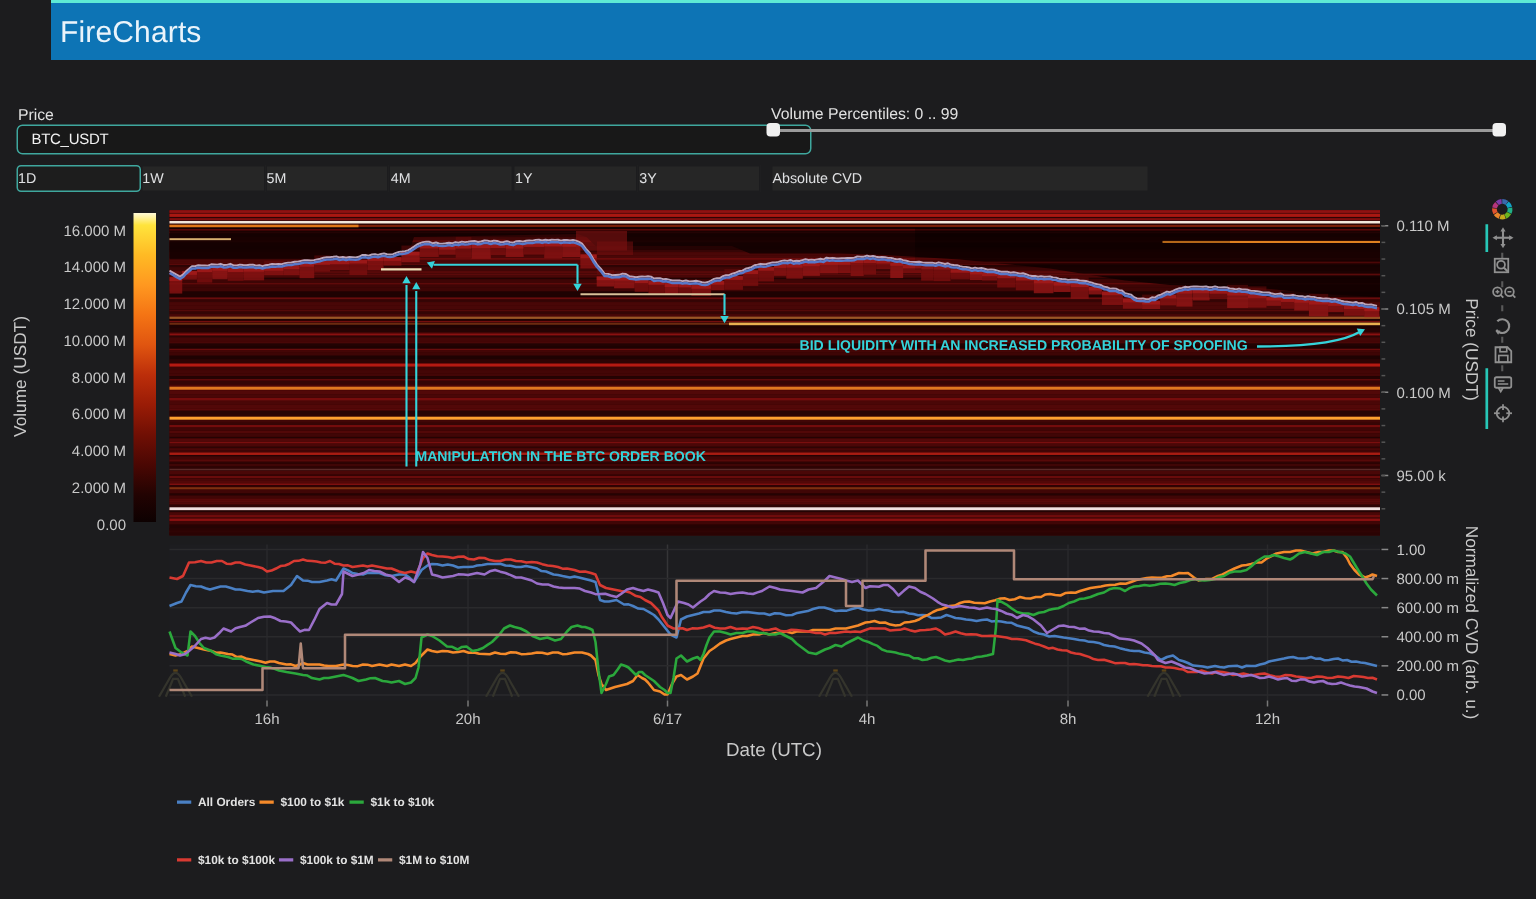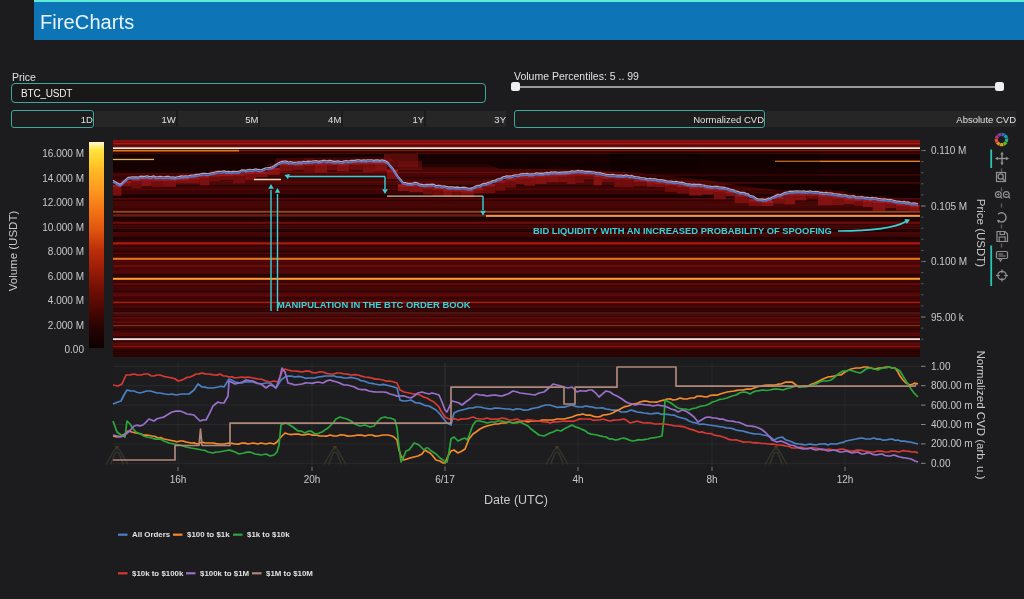--- a/index.html
+++ b/index.html
@@ -1,50 +1,49 @@
 <!DOCTYPE html>
 <html><head><meta charset="utf-8"><title>FireCharts</title>
 <style>
 *{margin:0;padding:0;box-sizing:border-box}
 html,body{width:1024px;height:599px;overflow:hidden;background:#1c1c1e;
 font-family:"Liberation Sans",sans-serif}
 .header{position:absolute;top:0;left:0;width:1024px;height:40px;background:#0d74b5;
 border-top:2px solid #5eead4;margin-left:34px;}
 .header span{position:absolute;left:6px;top:9px;font-size:20px;color:#eaf4fb;letter-spacing:0.1px}
 .lab2{position:absolute;color:#e0e0e0;font-size:10.5px}
-.input{position:absolute;left:11px;top:83px;width:475px;height:20px;background:#181818;
+.input{position:absolute;left:11px;top:83px;width:530px;height:20px;background:#181818;
 border:1px solid #3fa79e;border-radius:4px;color:#f2f2f2;font-size:10px;letter-spacing:-0.2px;line-height:19px;
 padding-left:9px}
 .btnrow{position:absolute;display:flex}
-.btn{height:18.5px;line-height:18.5px;text-align:right;font-size:9.5px;color:#dfe0e2;
+.btn{height:18.5px;line-height:18.5px;text-align:left;font-size:9.5px;color:#dfe0e2;
 background:#262626;border:1px solid #1c1c1e}
 .btn.sel{background:#1d1d1d;border:1px solid #3fa79e;border-radius:3px}
 .slider-track{position:absolute;left:515px;top:85.5px;width:484px;height:2.5px;background:#9a9a9a;border-radius:2px}
 .handle{position:absolute;top:82px;width:8.5px;height:8.5px;background:#f0f0f0;border-radius:2.5px}
 </style></head>
 <body>
 <div class="header">
     <span>FireCharts</span>
   </div>
 <div class="lab2" style="left:12px;top:71px">Price</div>
 <div class="input">BTC_USDT</div>
 <div class="btnrow" style="left:11px;top:109.5px;width:496px">
 <div class="btn sel" style="width:83px">1D</div>
 <div class="btn" style="width:83px">1W</div>
 <div class="btn" style="width:83px">5M</div>
 <div class="btn" style="width:83px">4M</div>
 <div class="btn" style="width:83px">1Y</div>
 <div class="btn" style="width:82px">3Y</div>
 </div>
-<div class="lab2" style="left:514px;top:70px">Volume Percentiles: 5 .. 99</div>
+<div class="lab2" style="left:514px;top:70px">Volume Percentiles: 0 .. 99</div>
 <div class="slider-track"></div>
 <div class="handle" style="left:511px"></div>
 <div class="handle" style="left:995px"></div>
 <div class="btnrow" style="left:514px;top:109.5px;width:503px">
-<div class="btn sel" style="width:251px">Normalized CVD</div>
 <div class="btn" style="width:252px">Absolute CVD</div>
 </div>
 <svg width="1024" height="599" viewBox="0 0 1024 599" style="position:absolute;top:0;left:0">
     <rect x="113.0" y="140.0" width="807.0" height="217.0" fill="#380505"></rect>
 <rect x="113.0" y="140.5" width="807.0" height="2.5" fill="#580909"></rect>
 <rect x="113.0" y="143.0" width="807.0" height="1.5" fill="#4a0707"></rect>
 <rect x="113.0" y="144.5" width="807.0" height="2.0" fill="#2d0404"></rect>
 <rect x="113.0" y="146.5" width="807.0" height="2.5" fill="#2d0404"></rect>
 <rect x="113.0" y="149.0" width="807.0" height="2.0" fill="#240303"></rect>
 <rect x="113.0" y="151.0" width="807.0" height="1.5" fill="#240303"></rect>

